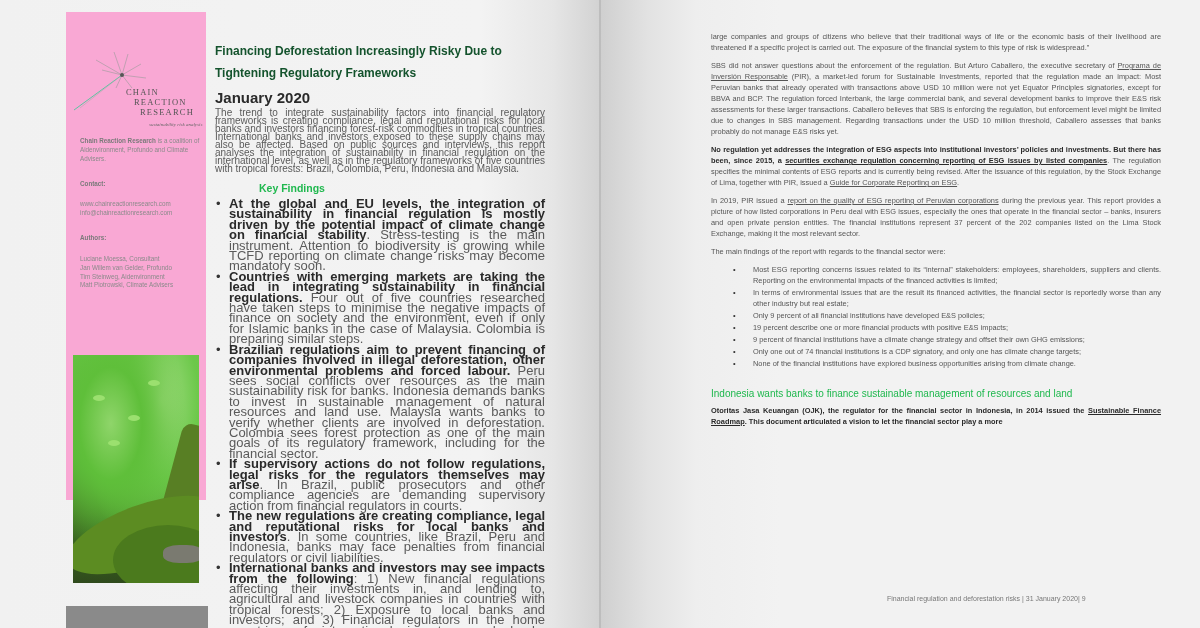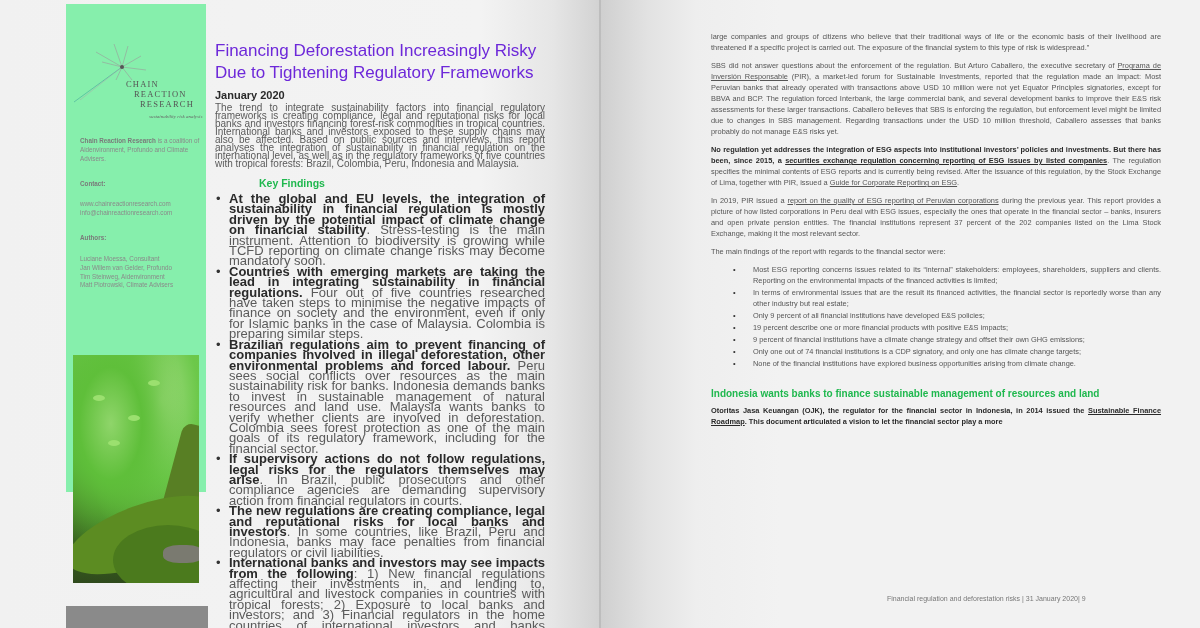--- a/index.html
+++ b/index.html
@@ -11,22 +11,22 @@
     background: linear-gradient(to right, #f1f1f1 0%, #f3f3f3 80%, #e6e6e6 92%, #d2d2d2 100%);
   }
   .page-right {
     position: absolute; left: 600px; top: 0; width: 600px; height: 628px;
     background: linear-gradient(to right, #cfcfcf 0%, #e2e2e2 8%, #eeeeee 16%, #f2f2f2 30%, #f2f2f2 100%);
   }
   .spine { position: absolute; left: 599px; top: 0; width: 2px; height: 628px; background: #bdbdbd; }
 
   
   .sidebar {
-    position: absolute; left: 66px; top: 4px; width: 140px; height: 488px;
-    background: #86efac;
+    position: absolute; left: 66px; top: 12px; width: 140px; height: 488px;
+    background: #f9a8d4;
   }
   .logo { position: absolute; left: 0; top: 30px; width: 140px; height: 90px; }
   .logo svg { position: absolute; left: 0; top: 0; }
   .logo-text {
     position: absolute; left: 60px; top: 45px; font-family: "Liberation Serif", serif;
     font-size: 8.5px; letter-spacing: 1.2px; color: #555; line-height: 10px;
   }
   .logo-text .l1 { margin-left: 0; }
   .logo-text .l2 { margin-left: 8px; }
   .logo-text .l3 { margin-left: 14px; }
@@ -52,38 +52,38 @@
   .forest-photo .moss1 { position: absolute; left: -10px; top: 150px; width: 160px; height: 60px; border-radius: 50%; background: #5c8c22; transform: rotate(-20deg); }
   .forest-photo .moss2 { position: absolute; left: 40px; top: 170px; width: 110px; height: 70px; border-radius: 50%; background: #4b7a1d; }
   .forest-photo .trunk { position: absolute; left: 95px; top: 70px; width: 40px; height: 120px; background: #587f24; transform: rotate(15deg); border-radius: 10px; }
   .forest-photo .stone { position: absolute; left: 90px; top: 190px; width: 40px; height: 18px; border-radius: 40%; background: #7a7a70; }
   .forest-photo .leaf { position: absolute; width: 12px; height: 6px; border-radius: 50%; background: #9be06f; }
 
   .grey-footer-block { position: absolute; left: 66px; top: 606px; width: 142px; height: 22px; background: #8a8a8a; }
 
   
   .left-main { position: absolute; left: 215px; top: 40px; width: 330px; }
-  .doc-title { color: #6d28d9; font-weight: normal; font-size: 17px; line-height: 22px; }
-  .doc-date { margin-top: 5px; font-weight: bold; font-size: 11px; color: #2a2a2a; }
+  .doc-title { color: #14532d; font-weight: bold; font-size: 12px; line-height: 22px; }
+  .doc-date { margin-top: 5px; font-weight: bold; font-size: 15px; color: #2a2a2a; }
   .intro { margin-top: 3px; font-size: 10px; line-height: 8px; text-align: justify; color: #5a5a5a; }
   .key-h { margin-top: 9px; color: #1fb84e; font-weight: bold; font-size: 10.5px; padding-left: 44px; }
   .findings { margin-top: 5px; list-style: none; }
   .findings li { position: relative; padding-left: 14px; font-size: 13px; line-height: 10.4px; text-align: justify; color: #5a5a5a; }
   .findings li::before { content: "\2022"; position: absolute; left: 1px; top: 0; color: #333; }
   .findings li b { color: #2a2a2a; }
 
   
   .right-main { position: absolute; left: 711px; top: 31px; width: 450px; font-size: 7.4px; line-height: 11px; color: #555; }
   .right-main p { text-align: justify; margin-bottom: 7px; }
   .right-main p b, .right-main .strong { color: #2a2a2a; font-weight: bold; }
   .right-main u { text-decoration: underline; }
   .rfindings { list-style: none; margin-left: 22px; margin-bottom: 19px; }
   .rfindings li { position: relative; padding-left: 20px; text-align: justify; margin-bottom: 1px; }
   .rfindings li::before { content: "\2022"; position: absolute; left: 0; top: 0; color: #333; }
-  .section-h { color: #1fb84e; font-weight: bold; font-size: 10px; margin: 8px 0 6px; }
+  .section-h { color: #1fb84e; font-weight: normal; font-size: 10px; margin: 8px 0 6px; }
   .page-footer { position: absolute; left: 887px; top: 595px; font-size: 7px; color: #777; }
 </style>
 </head>
 <body>
 
 <div class="page-left"></div>
 <div class="page-right"></div>
 <div class="spine"></div>
 
 <div class="sidebar">

